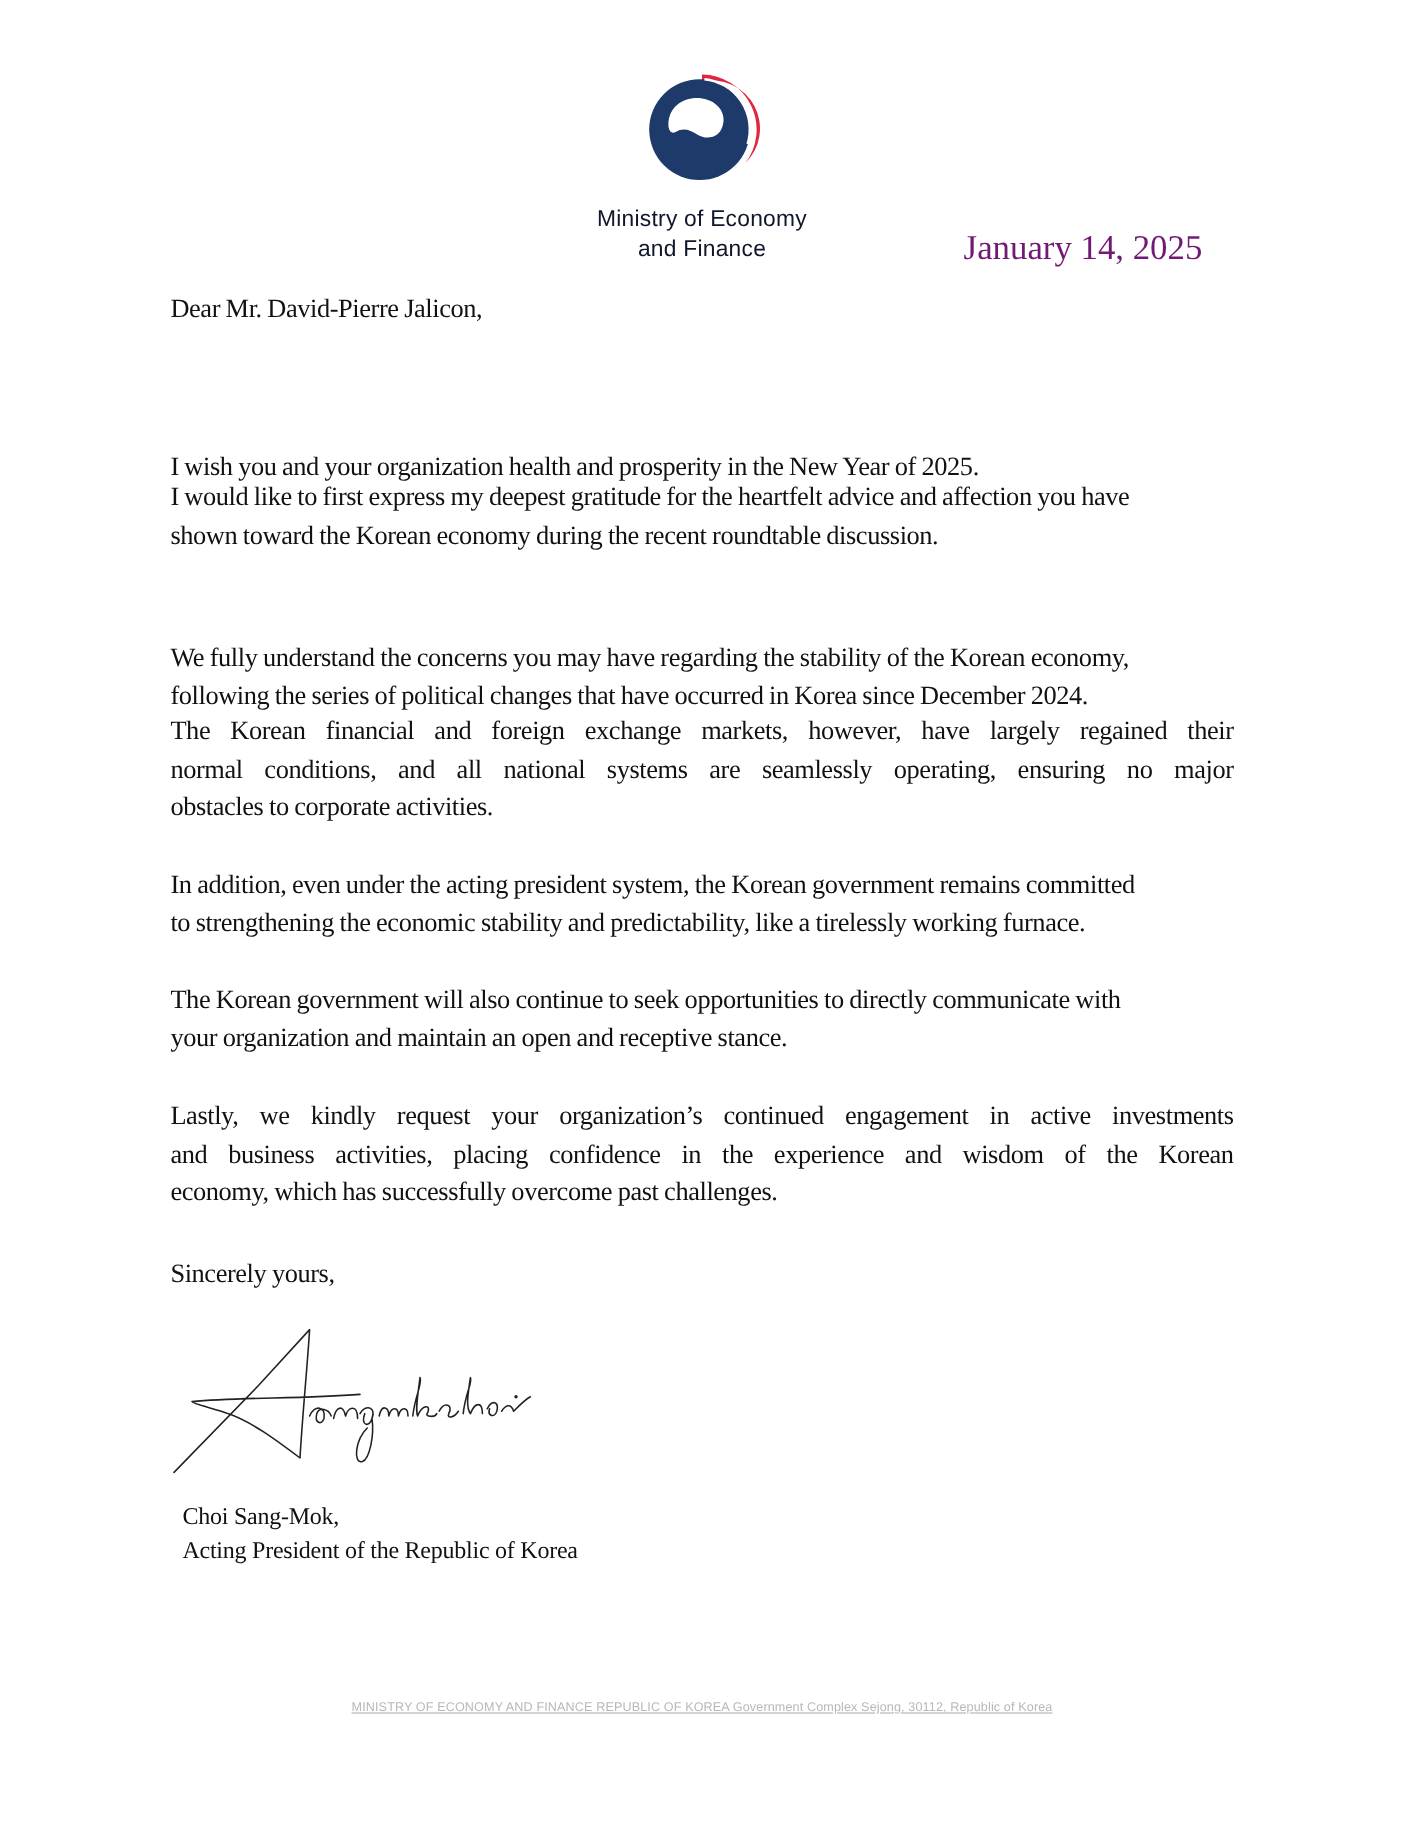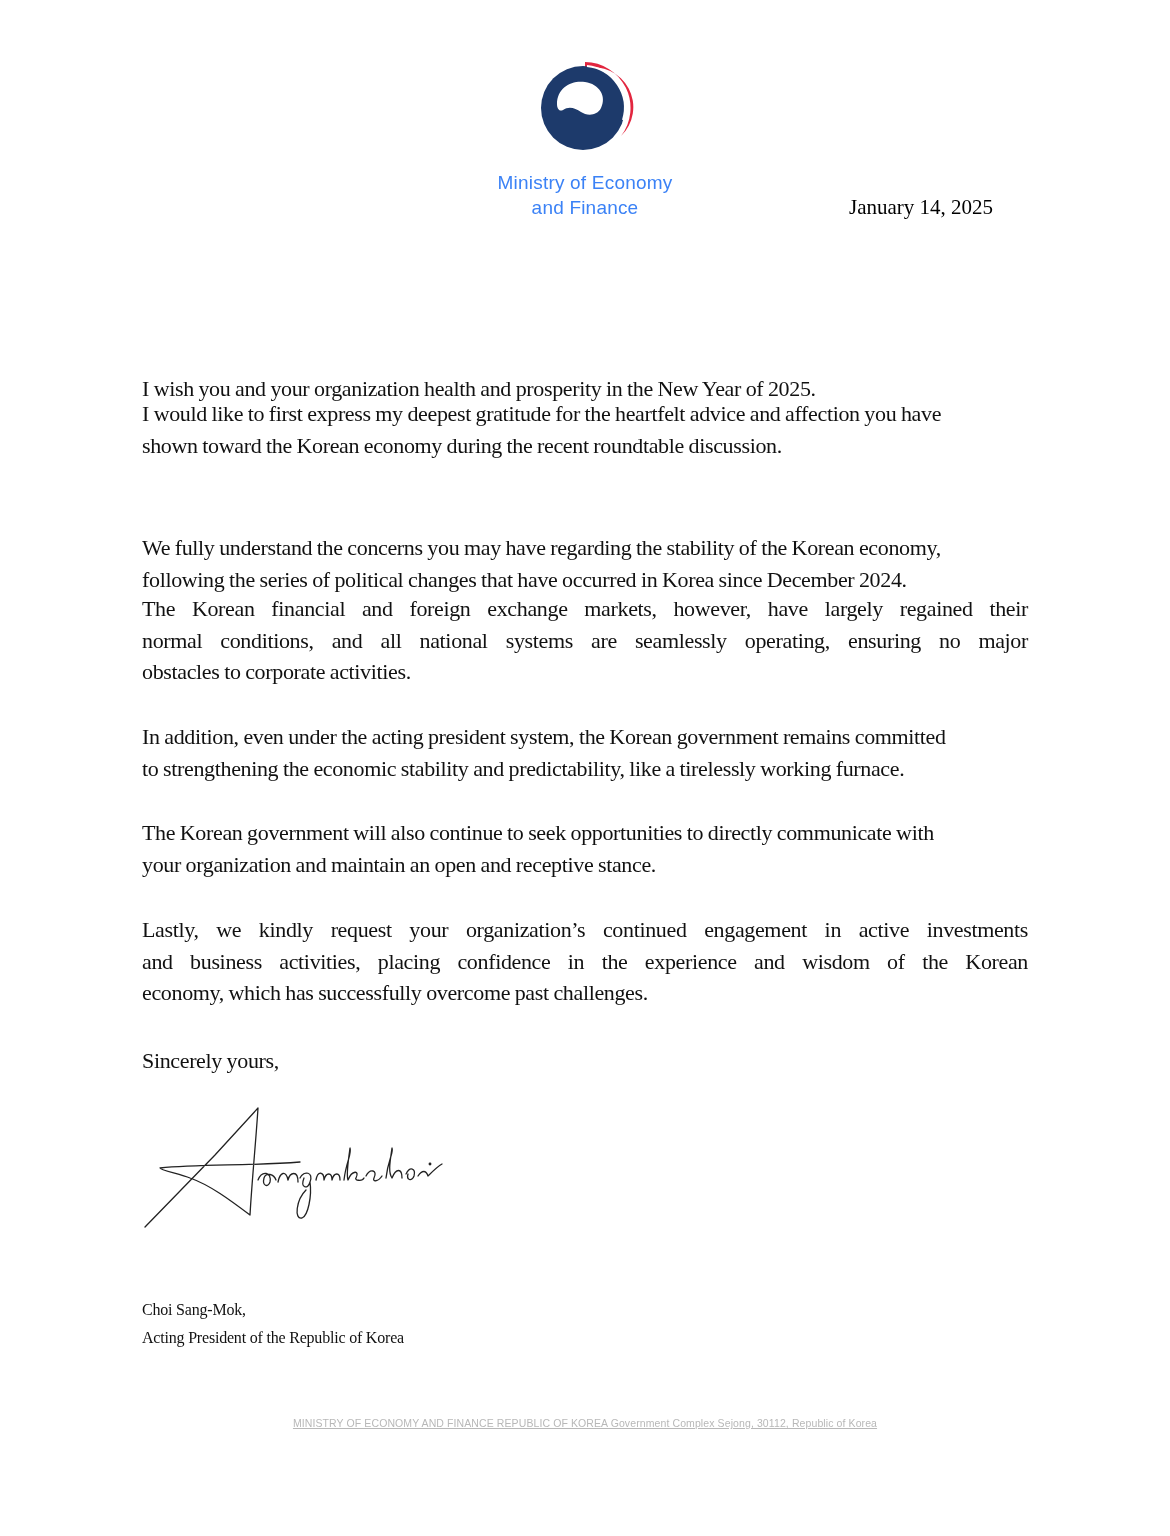--- a/index.html
+++ b/index.html
@@ -1,41 +1,41 @@
 <!DOCTYPE html>
 <html><head>
   <meta charset="utf-8">
   <style>
     html, body { margin: 0; padding: 0; background: #ffffff; }
     body { width: 1170px; height: 1536px; position: relative; overflow: hidden; }
     .page { position: absolute; left: 0; top: 0; width: 1170px; height: 1536px; background: #ffffff; color: #111111; font-family: "Liberation Serif", serif; }
 
     .logo { position: absolute; left: 535px; top: 58px; width: 100px; height: 100px; }
-    .org-name { position: absolute; left: 470px; top: 170px; width: 230px; text-align: center; font-family: "Liberation Sans", sans-serif; font-size: 19px; line-height: 25px; color: #3b82f6; letter-spacing: 0.2px; }
+    .org-name { position: absolute; left: 470px; top: 170px; width: 230px; text-align: center; font-family: "Liberation Sans", sans-serif; font-size: 19px; line-height: 25px; color: #0f172a; letter-spacing: 0.2px; }
     .org-name span { display: block; }
 
-    .date { position: absolute; left: 849px; top: 193px; font-size: 21px; line-height: 28px; color: #000000; }
+    .date { position: absolute; left: 803px; top: 193px; font-size: 29px; line-height: 28px; color: #701a75; }
 
     .text { position: absolute; left: 142px; width: 886px; font-size: 22px; line-height: 31.5px; color: #111; letter-spacing: -0.35px; word-spacing: -0.5px; }
     .line { display: block; white-space: nowrap; overflow: visible; }
     .just .line { text-align: justify; text-align-last: justify; white-space: normal; }
     .just .line.last { text-align: left; text-align-last: left; white-space: nowrap; }
 
     .salutation { top: 241px; }
     .p1 { top: 334px; margin-top: 39px; }
     .p2 { top: 398px; }
     .p3 { top: 496px; margin-top: 36px; }
     .p4 { top: 593px; }
     .p5 { top: 721px; }
     .p6 { top: 817px; }
     .p7 { top: 914px; }
     .closing { top: 1045px; }
 
     .signature { position: absolute; left: 140px; top: 1100px; width: 330px; height: 135px; }
-    .signer { position: absolute; left: 142px; top: 1250px; font-size: 16px; line-height: 28px; color: #111; letter-spacing: -0.2px; margin-top: 46px; }
+    .signer { position: absolute; left: 152px; top: 1250px; font-size: 20px; line-height: 28px; color: #111; letter-spacing: -0.2px; }
     .signer span { display: block; }
 
     .footer { position: absolute; left: 0; width: 1170px; top: 1417px; text-align: center; font-family: "Liberation Sans", sans-serif; font-size: 10.5px; color: #b8b8b8; letter-spacing: 0.1px; text-decoration: underline; }
   </style>
 </head>
 <body>
 
 <div class="page">
 
   <svg class="logo" viewBox="0 0 100 100">
@@ -49,20 +49,21 @@
     <path d="M52 8 A42 42 0 0 1 88 62" fill="none" stroke="#ffffff" stroke-width="2"></path>
   </svg>
 
   <div class="org-name">
     <span>Ministry of Economy</span>
     <span>and Finance</span>
   </div>
 
   <div class="date">January 14, 2025</div>
 
+  <div class="text salutation">Dear Mr. David-Pierre Jalicon,</div>
 
   <div class="text p1">
     <span class="line">I wish you and your organization health and prosperity in the New Year of 2025.</span>
   </div>
 
   <div class="text p2">
     <span class="line">I would like to first express my deepest gratitude for the heartfelt advice and affection you have</span>
     <span class="line">shown toward the Korean economy during the recent roundtable discussion.</span>
   </div>
 

